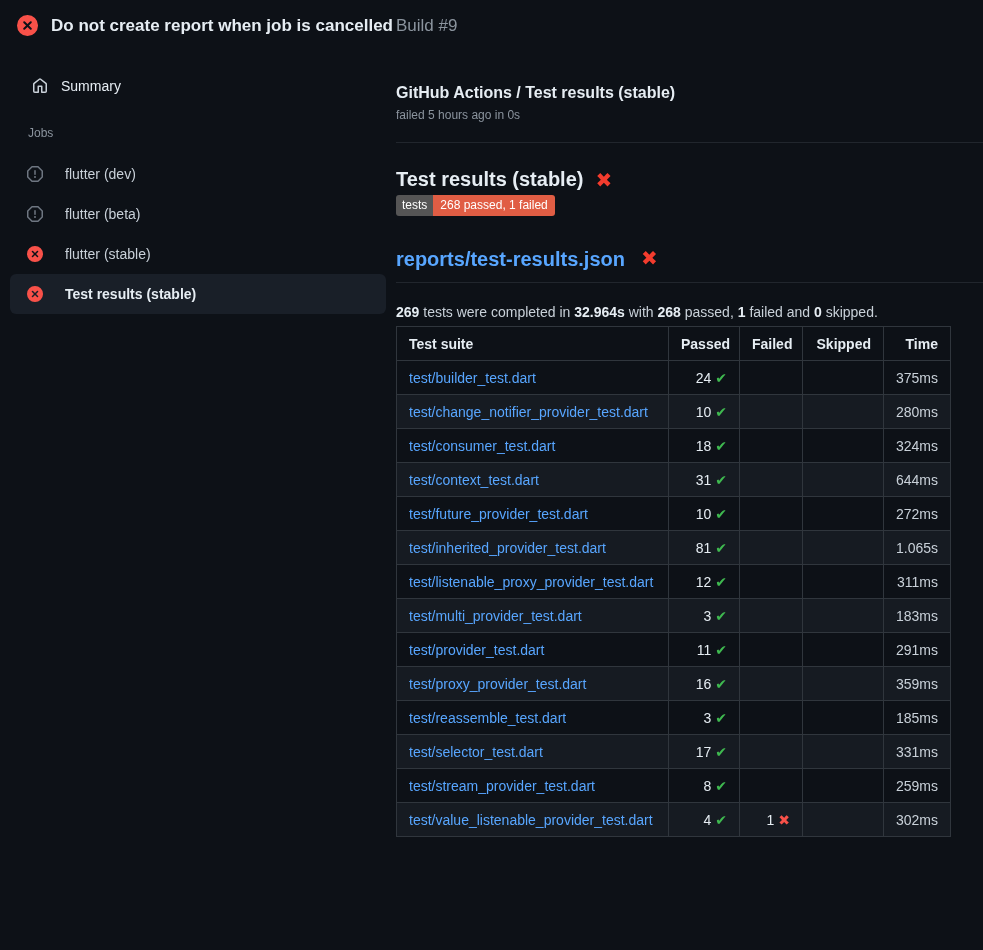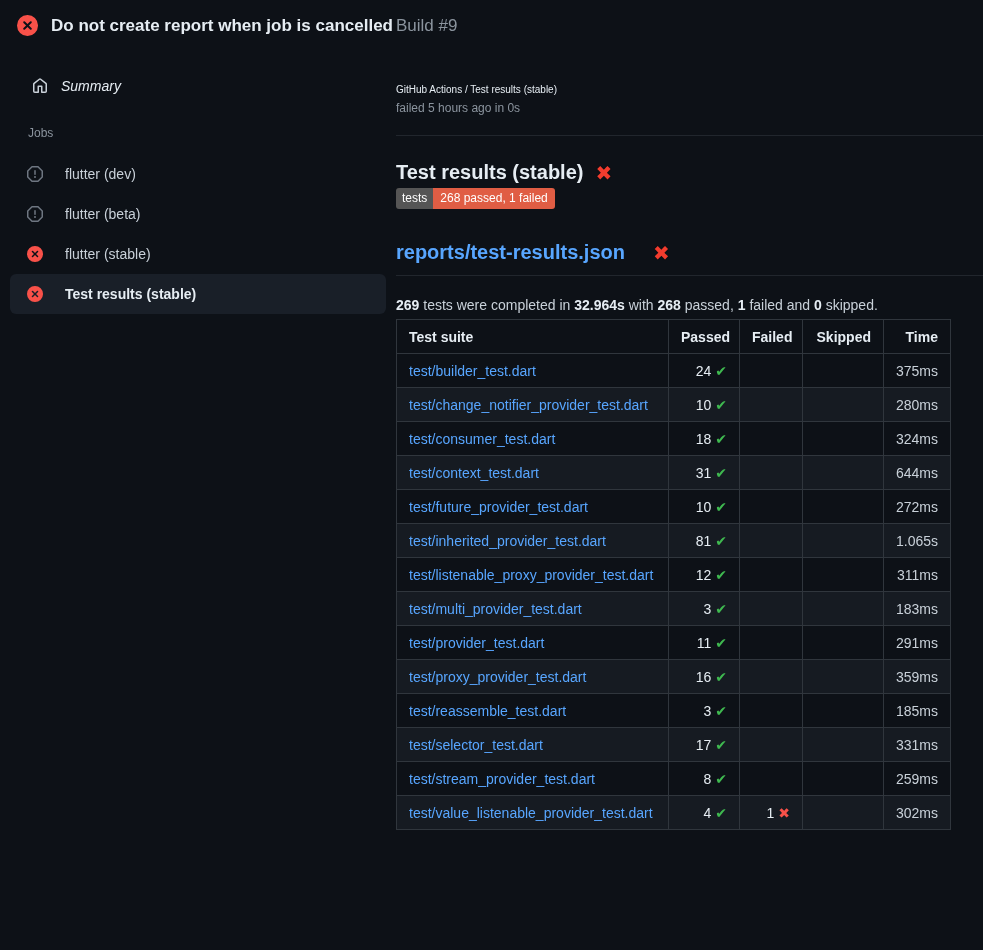--- a/index.html
+++ b/index.html
@@ -17,43 +17,43 @@
   }
   
   .app-header{display:flex;align-items:center;padding:15px 16px 10px 17px;}
   .app-header .status-ico{width:21px;height:21px;flex-shrink:0;}
   .app-header .title{margin-left:13px;font-size:17px;font-weight:700;color:var(--fg-bright);}
   .app-header .build{margin-left:3px;font-size:17px;color:var(--muted);}
   
   .layout{display:flex;align-items:flex-start;}
   aside{width:396px;flex-shrink:0;padding:26px 10px 0 10px;}
   .side-item{display:flex;align-items:center;gap:13px;height:28px;padding:0 12px 0 22px;
-    font-size:14px;color:var(--fg-bright);border-radius:6px;cursor:pointer;font-style:italic;}
+    font-size:14px;color:var(--fg-bright);border-radius:6px;cursor:pointer;}
   .side-item svg{flex-shrink:0;}
   .jobs-label{margin:26px 0 14px 18px;font-size:12px;color:var(--muted);}
   .job-item{display:flex;align-items:center;gap:22px;height:40px;padding:0 12px 0 17px;
     border-radius:6px;font-size:14px;color:var(--fg);cursor:pointer;font-weight:500;}
   .job-item svg{flex-shrink:0;}
   .job-item.selected{background:var(--selected);color:var(--fg-bright);font-weight:700;}
   
   main{flex:1;padding-top:38px;min-width:0;}
-  .breadcrumb{font-size:10px;font-weight:400;color:var(--fg-bright);}
+  .breadcrumb{font-size:16px;font-weight:700;color:var(--fg-bright);}
   .meta{margin-top:6px;font-size:12px;color:var(--muted);}
   .divider{border:0;border-top:1px solid var(--divider);margin:20px 0 0 0;}
   .check-title{margin:25px 0 0 0;font-size:20px;font-weight:700;color:var(--fg-bright);
     display:flex;align-items:center;gap:12px;}
   .x-mark{color:var(--cross);font-weight:700;font-size:20px;line-height:1;
     text-shadow:0 0 1px rgba(0,0,0,.6);}
   .badge{display:inline-flex;margin-top:4px;font-size:12px;border-radius:3px;
     overflow:hidden;line-height:1;}
   .badge-label{background:var(--badge-label);color:#fff;padding:4px 6px 5px 6px;}
   .badge-value{background:var(--badge-value);color:#fff;padding:4px 7px 5px 7px;}
   .report-title{margin:32px 0 0 0;font-size:20px;font-weight:700;
     padding-bottom:11px;border-bottom:1px solid var(--divider);
-    display:flex;align-items:center;gap:28px;}
+    display:flex;align-items:flex-start;gap:16px;}
   .report-title a{color:var(--link);text-decoration:none;cursor:pointer;}
   .summary-line{margin:21px 0 0 0;font-size:14px;color:var(--fg);}
   .summary-line b{color:var(--fg-bright);}
   
   table{margin-top:6px;border-collapse:collapse;table-layout:fixed;width:554px;}
   th,td{border:1px solid var(--border);padding:6px 12px;height:34px;font-size:14px;
     overflow:hidden;white-space:nowrap;}
   th{color:var(--fg-bright);font-weight:700;text-align:left;}
   th.num,td.num{text-align:right;}
   tbody tr:nth-child(even){background:var(--row-alt);}

